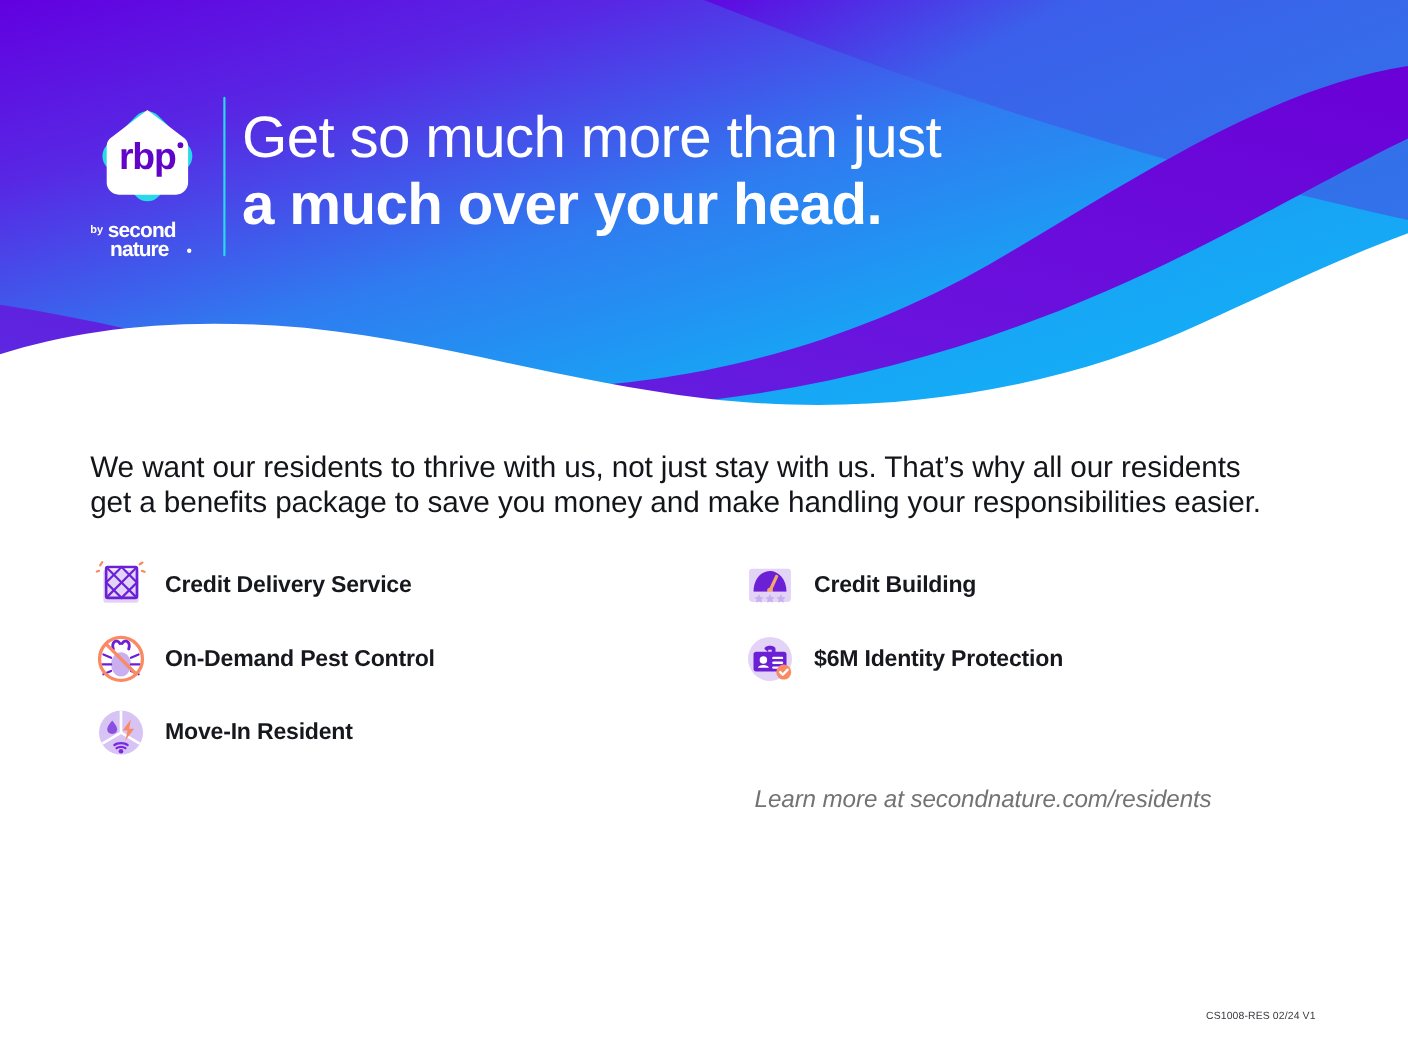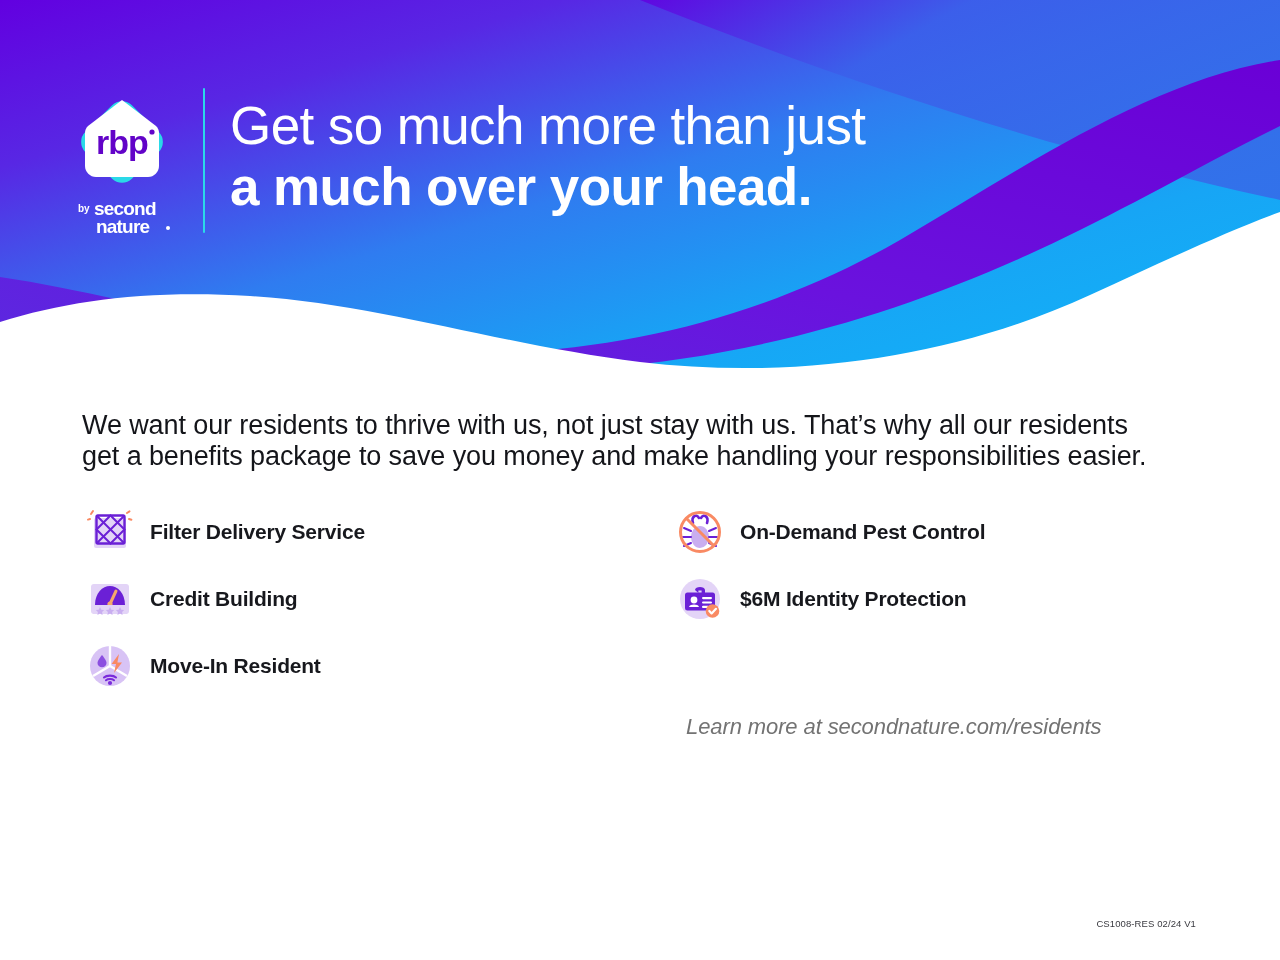--- a/index.html
+++ b/index.html
@@ -14,37 +14,37 @@
   
   .hero {
     position:absolute; left:0; top:0; width:1280px; height:380px;
     overflow:hidden;
   }
   .hero-svg { position:absolute; left:0; top:0; display:block; }
 
   
   .logo-block {
     position:absolute; left:72px; top:92px;
-    width:112px; display:flex; flex-direction:column; align-items:flex-start;
+    width:112px; display:flex; flex-direction:column; align-items:flex-end;
   }
   .logo-mark { position:relative; width:100px; height:100px; }
   .logo-mark svg { display:block; }
   .logo-by {
     margin-top:6px; width:108px; height:44px;
   }
   .logo-by svg { display:block; }
 
   .divider-rule {
     position:absolute; left:203px; top:88px;
     width:2px; height:145px; background:#2ad9e8; border-radius:2px;
   }
 
   
   .headline {
-    position:absolute; left:230px; top:96px; width:760px;
+    position:absolute; left:220px; top:96px; width:760px;
     color:#ffffff;
   }
   .headline .l1 {
     font-size:53px; line-height:59px; font-weight:400;
     letter-spacing:-0.6px; white-space:nowrap;
   }
   .headline .l2 {
     font-size:53px; line-height:59px; font-weight:700;
     letter-spacing:-0.6px; white-space:nowrap; margin-top:2px;
   }
@@ -178,21 +178,39 @@
         <rect x="9" y="11" width="32" height="30" rx="2" fill="#E3D4F7"></rect>
         <rect x="11.5" y="8.5" width="28" height="28" rx="1.5" fill="none" stroke="#6B20D6" stroke-width="2.4"></rect>
         <g stroke="#6B20D6" stroke-width="2" fill="none">
           <path d="M11.5 8.5 L25.5 22.5 L11.5 36.5"></path>
           <path d="M39.5 8.5 L25.5 22.5 L39.5 36.5"></path>
           <path d="M11.5 22.5 L25.5 8.5 L39.5 22.5 L25.5 36.5 Z"></path>
         </g>
         <path d="M6 7 l2 -3 M5 12 l-2 0.6 M42 6 l2.5 -1.6 M44 12 l2.4 0.8" stroke="#F98A63" stroke-width="2" stroke-linecap="round"></path>
       </svg>
     </span>
-    <span class="benefit-label">Filter Delivery Service</span>
+    <span class="benefit-label">Credit Delivery Service</span>
+  </div>
+
+  <div class="benefit">
+    <span class="benefit-icon">
+      <svg width="50" height="50" viewBox="0 0 50 50">
+        <rect x="6" y="10" width="38" height="30" rx="3" fill="#E3D4F7"></rect>
+        <path d="M10 31 C10 19 17.5 12 25 12 C32.5 12 40 19 40 31 Z" fill="#6B20D6"></path>
+        <path d="M25 30 L31 17" stroke="#F5A86B" stroke-width="3" stroke-linecap="round"></path>
+        <circle cx="25" cy="30" r="2.6" fill="#F5A86B"></circle>
+        <rect x="8" y="31" width="34" height="9" fill="#E3D4F7"></rect>
+        <g fill="#C9AEF0">
+          <path d="M15 33 l1.3 2.7 2.9 .4 -2.1 2 .5 2.9 -2.6 -1.4 -2.6 1.4 .5 -2.9 -2.1 -2 2.9 -.4 Z"></path>
+          <path d="M25 33 l1.3 2.7 2.9 .4 -2.1 2 .5 2.9 -2.6 -1.4 -2.6 1.4 .5 -2.9 -2.1 -2 2.9 -.4 Z"></path>
+          <path d="M35 33 l1.3 2.7 2.9 .4 -2.1 2 .5 2.9 -2.6 -1.4 -2.6 1.4 .5 -2.9 -2.1 -2 2.9 -.4 Z"></path>
+        </g>
+      </svg>
+    </span>
+    <span class="benefit-label">Credit Building</span>
   </div>
 
   <div class="benefit">
     <span class="benefit-icon">
       <svg width="50" height="50" viewBox="0 0 50 50">
         <ellipse cx="25" cy="30" rx="9" ry="11" fill="#C9AEF0"></ellipse>
         <path d="M18 16 C16 10 21 6 24 11 M32 16 C34 10 29 6 26 11" stroke="#6B20D6" stroke-width="2.6" fill="none" stroke-linecap="round"></path>
         <g stroke="#6B20D6" stroke-width="2" stroke-linecap="round">
           <path d="M16 24 L9 21"></path>
             <path d="M16 30 L8 30"></path>
@@ -204,38 +222,20 @@
         <circle cx="25" cy="25" r="19.5" fill="none" stroke="#F98A63" stroke-width="3"></circle>
         <path d="M11.5 11.5 L38.5 38.5" stroke="#F98A63" stroke-width="3" stroke-linecap="round"></path>
       </svg>
     </span>
     <span class="benefit-label">On-Demand Pest Control</span>
   </div>
 
   <div class="benefit">
     <span class="benefit-icon">
       <svg width="50" height="50" viewBox="0 0 50 50">
-        <rect x="6" y="10" width="38" height="30" rx="3" fill="#E3D4F7"></rect>
-        <path d="M10 31 C10 19 17.5 12 25 12 C32.5 12 40 19 40 31 Z" fill="#6B20D6"></path>
-        <path d="M25 30 L31 17" stroke="#F5A86B" stroke-width="3" stroke-linecap="round"></path>
-        <circle cx="25" cy="30" r="2.6" fill="#F5A86B"></circle>
-        <rect x="8" y="31" width="34" height="9" fill="#E3D4F7"></rect>
-        <g fill="#C9AEF0">
-          <path d="M15 33 l1.3 2.7 2.9 .4 -2.1 2 .5 2.9 -2.6 -1.4 -2.6 1.4 .5 -2.9 -2.1 -2 2.9 -.4 Z"></path>
-          <path d="M25 33 l1.3 2.7 2.9 .4 -2.1 2 .5 2.9 -2.6 -1.4 -2.6 1.4 .5 -2.9 -2.1 -2 2.9 -.4 Z"></path>
-          <path d="M35 33 l1.3 2.7 2.9 .4 -2.1 2 .5 2.9 -2.6 -1.4 -2.6 1.4 .5 -2.9 -2.1 -2 2.9 -.4 Z"></path>
-        </g>
-      </svg>
-    </span>
-    <span class="benefit-label">Credit Building</span>
-  </div>
-
-  <div class="benefit">
-    <span class="benefit-icon">
-      <svg width="50" height="50" viewBox="0 0 50 50">
         <circle cx="25" cy="25" r="20" fill="#E3D4F7"></circle>
         <path d="M20 16 C20 12 30 12 30 16 L30 19 L26.6 19 L26.6 16.6 L23.4 16.6 L23.4 19 Z" fill="#6B20D6"></path>
         <rect x="10" y="18.5" width="30" height="18" rx="2.5" fill="#6B20D6"></rect>
         <circle cx="19" cy="26" r="3.4" fill="#ffffff"></circle>
         <path d="M14 33 C15 29.8 23 29.8 24 33 Z" fill="#ffffff"></path>
         <g fill="#ffffff">
           <rect x="27" y="23" width="10" height="2.2" rx="1.1"></rect>
           <rect x="27" y="27.4" width="10" height="2.2" rx="1.1"></rect>
           <rect x="27" y="31.8" width="7" height="2.2" rx="1.1"></rect>
         </g>

